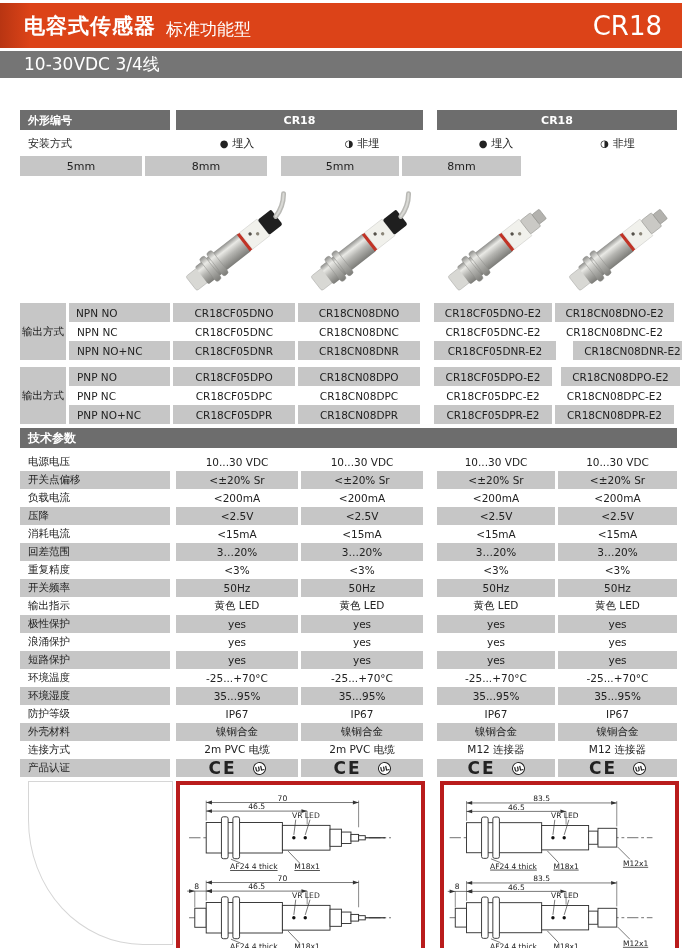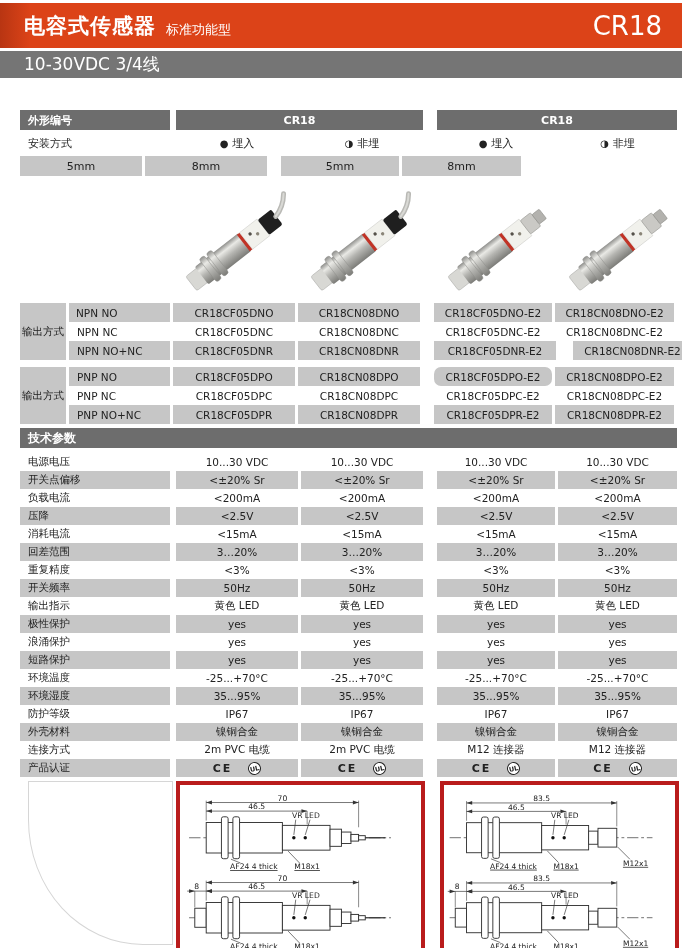--- a/index.html
+++ b/index.html
@@ -7,21 +7,21 @@
     width:682px; height:948px; background:#ffffff; position:relative; overflow:hidden;
     font-family:"DejaVu Sans","Liberation Sans",sans-serif; color:#222;
   }
   
   .red-bar {
     position:absolute; left:0; top:3px; width:682px; height:45px;
     background:linear-gradient(90deg,#b83512 0px,#dc4318 30px,#dc4318 100%);
     color:#fff; display:flex; align-items:center; padding:0 20px 0 24px;
   }
   .red-bar .title { font-size:21px; font-weight:bold; letter-spacing:1px; }
-  .red-bar .subtitle { font-size:13px; margin:8px 0 0 10px; }
+  .red-bar .subtitle { font-size:17px; margin:8px 0 0 10px; }
   .red-bar .model { margin-left:auto; font-size:26px; }
   .gray-bar {
     position:absolute; left:0; top:51px; width:682px; height:27px; background:#757575;
     color:#fff; font-size:17px; display:flex; align-items:center; padding-left:24px;
   }
   
   .trow { display:flex; }
   .cell {
     height:20px; display:flex; align-items:center; justify-content:center;
     font-size:10.5px; color:#222; background:#fff; flex:none;
@@ -42,21 +42,21 @@
     position:absolute; left:0; top:0; width:46px; height:57px; background:#c6c6c6;
     display:flex; align-items:center; justify-content:center; font-size:10.5px;
   }
   .out-block .trow { margin-left:49px; }
   #tech-head {
     position:absolute; left:20px; top:428px; width:657px; height:20px; background:#6d6d6d;
     color:#fff; font-weight:bold; font-size:12px; display:flex; align-items:center; padding-left:8px;
   }
   #tech-rows { position:absolute; left:20px; top:453px; width:657px; }
   #tech-rows .cell { height:18px; }
-  .ce-mark { font-size:11px; font-weight:bold; letter-spacing:2px; margin-right:16px; }
+  .ce-mark { font-size:17px; font-weight:bold; letter-spacing:2px; margin-right:16px; }
   .ul-mark {
     width:13px; height:13px; border:1.2px solid #222; border-radius:50%; font-size:6.5px;
     font-weight:bold; display:inline-flex; align-items:center; justify-content:center;
     transform:rotate(-12deg); background:#fff;
   }
   
   #frame-box {
     position:absolute; left:28px; top:781px; width:145px; height:164px; background:#fff;
     border:1px solid #d6d6d6; border-bottom-left-radius:115px 125px;
   }
@@ -223,21 +223,21 @@
         <div class="cell stripe" style="width: 122px; margin-right: 17px;">CR18CF05DNR-E2</div>
         <div class="cell stripe" style="width: 119px; margin-right: 0px;">CR18CN08DNR-E2</div>
       </div>
     </div>
   <div id="out2" class="out-block">
       <div class="merged-label">输出方式</div>
       <div class="trow">
         <div class="cell label-cell stripe" style="width: 101px; margin-right: 3px;">PNP NO</div>
         <div class="cell stripe" style="width: 122px; margin-right: 3px;">CR18CF05DPO</div>
         <div class="cell stripe" style="width: 122px; margin-right: 14px;">CR18CN08DPO</div>
-        <div class="cell stripe" style="width: 118px; margin-right: 3px; border-radius: 7px;">CR18CF05DPO-E2</div>
+        <div class="cell stripe" style="width: 118px; margin-right: 9px;">CR18CF05DPO-E2</div>
         <div class="cell stripe" style="width: 119px; margin-right: 0px;">CR18CN08DPO-E2</div>
       </div>
       <div class="trow">
         <div class="cell label-cell" style="width: 101px; margin-right: 3px;">PNP NC</div>
         <div class="cell" style="width: 122px; margin-right: 3px;">CR18CF05DPC</div>
         <div class="cell" style="width: 122px; margin-right: 14px;">CR18CN08DPC</div>
         <div class="cell" style="width: 118px; margin-right: 3px;">CR18CF05DPC-E2</div>
         <div class="cell" style="width: 119px; margin-right: 0px;">CR18CN08DPC-E2</div>
       </div>
       <div class="trow">

